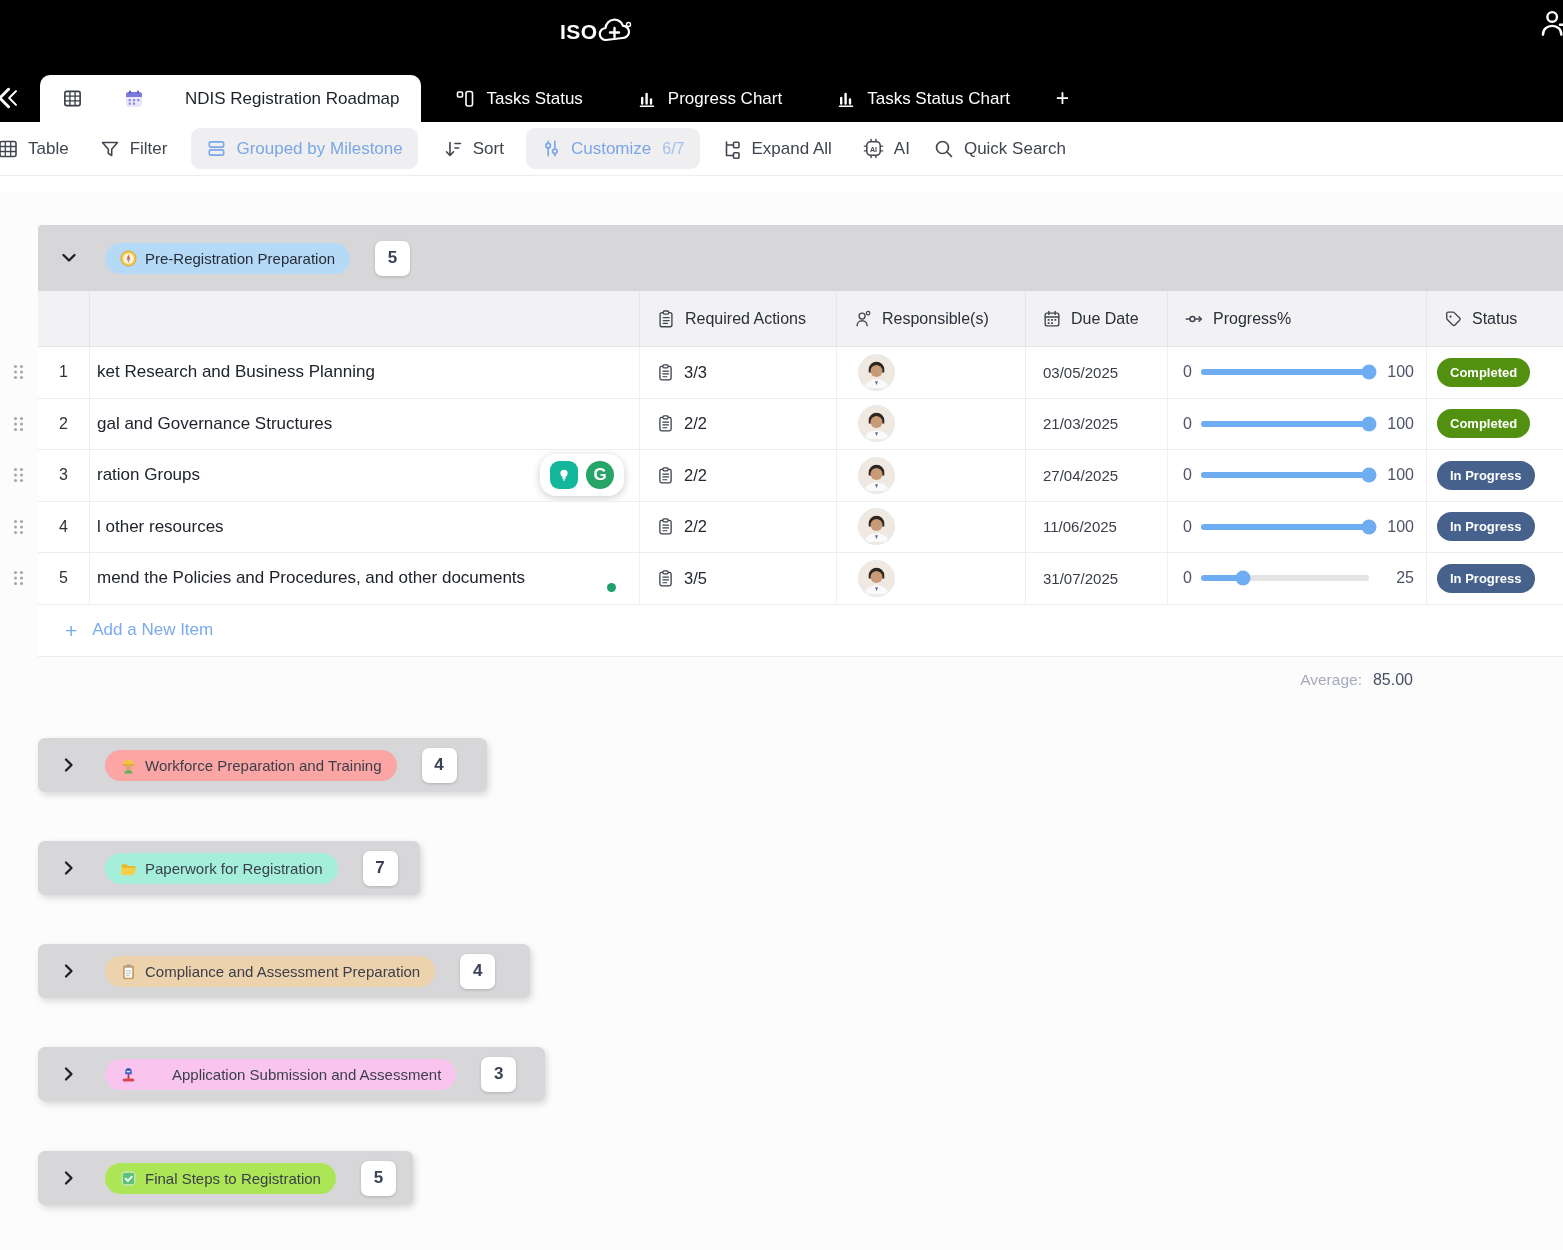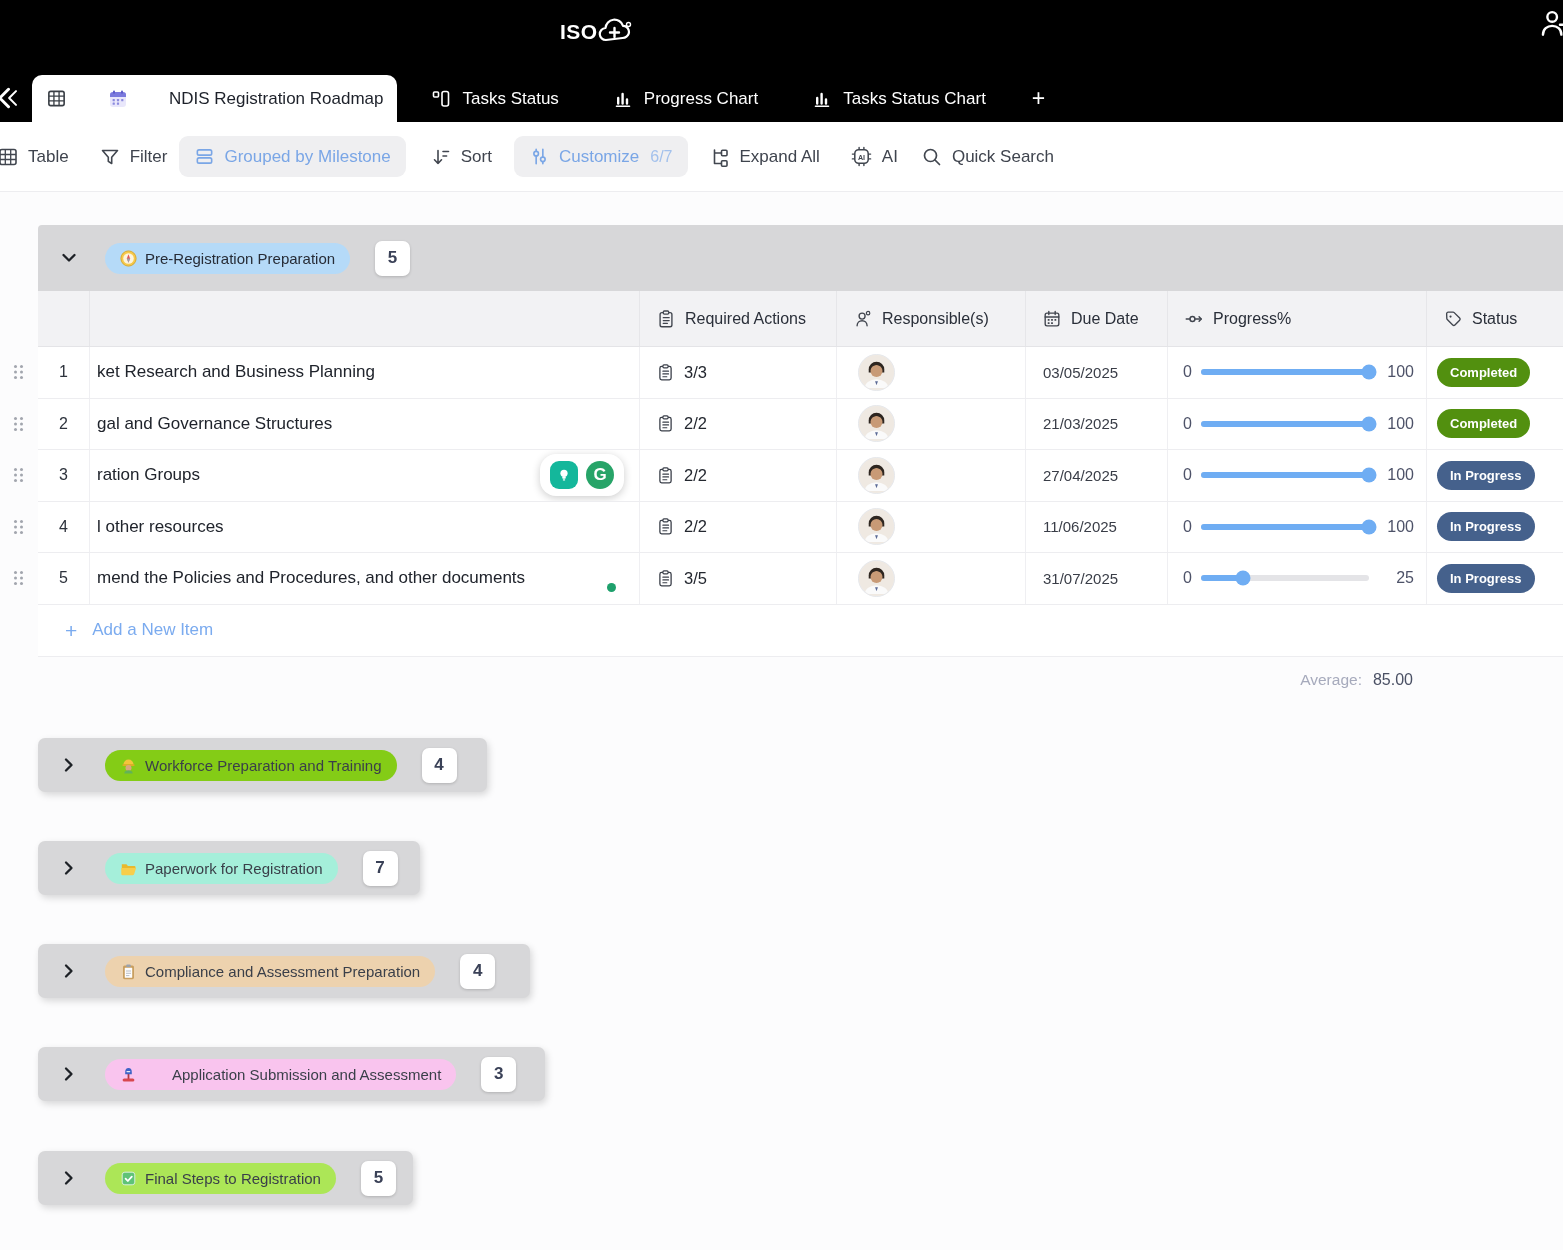--- a/index.html
+++ b/index.html
@@ -18,35 +18,35 @@
   .logo-cloud { margin-left:-3px; margin-bottom:1px; }
   .useradd { position:absolute; right:-9px; top:7px; }
 
   
   .tabstrip { position:absolute; top:75px; left:0; width:100%; height:47px; background:#000;
     display:flex; align-items:stretch; }
   .collapse-tabs { position:absolute; left:-9px; top:8px; cursor:pointer; }
   .tab { display:flex; align-items:center; gap:11px; padding:0 22px; color:#fff;
     font-size:17px; font-weight:500; white-space:nowrap; cursor:pointer; }
   .tab.active { background:#fff; color:#1d212a; border-radius:10px 10px 0 0;
-    margin-left:32px; padding:0 14px;gap:41px; }
+    margin-left:40px; padding:0 22px;gap:41px; }
   .tab-add { display:flex; align-items:center; padding:0 18px; color:#fff; font-size:23px;
     font-weight:400; cursor:pointer; }
 
   
-  .toolbar { position:absolute; top:122px; left:0; width:100%; height:70px; background:#fff;
+  .toolbar { position:absolute; top:122px; left:0; width:100%; height:54px; background:#fff;
     border-bottom:1px solid #ededf0; display:flex; align-items:center; }
   .tbtn { display:flex; align-items:center; gap:9px; font-size:17px; color:#3f444e;
     cursor:pointer; white-space:nowrap; }
   .tbtn .lbl { line-height:1; }
   .tpill { background:#efeff1; border-radius:9px; padding:10px 15px; color:#7aa6e6; }
   .tpill .lbl { color:#7aa6e6; }
   .pill-sub { color:#a3c1ec; margin-left:2px; font-size:16px; }
   .m-table { margin-left:-3px; margin-right:30px; }
-  .m-filter { margin-right:12px; }
+  .m-filter { margin-right:24px; }
   .m-grouped { margin-right:24px; }
   .m-sort { margin-right:22px; }
   .m-customize { margin-right:21px; }
   .m-expand { margin-right:30px; }
   .m-ai { margin-right:23px; }
 
   
   .content { position:absolute; top:192px; left:0; width:100%; height:1058px; background:#fcfcfd; }
 
   .group { position:absolute; top:33px; left:0; width:100%; }
@@ -576,21 +576,21 @@
     <div class="avg">
       <span class="avg-label">Average:</span>
       <span class="avg-value">85.00</span>
     </div>
   </section>
 
   <div class="cbar" style="top:546px; width:449px;">
     <svg class="chev" width="22" height="22" viewBox="0 0 22 22">
       <path d="M8 5.5 l5.5 5.5 -5.5 5.5" fill="none" stroke="#1d2126" stroke-width="2.3" stroke-linecap="round" stroke-linejoin="round"></path>
     </svg>
-    <div class="gpill" style="background-color: #84cc16; justify-content: center;">
+    <div class="gpill" style="background-color: #fca5a5; justify-content: center;">
       <svg width="17" height="17" viewBox="0 0 17 17">
         <path d="M3.5 7.5 a5 5 0 0 1 10 0 z" fill="#f3c43c"></path>
         <rect x="2.4" y="7.2" width="12.2" height="1.8" rx=".9" fill="#e0ac26"></rect>
         <circle cx="8.5" cy="11" r="3" fill="#d9a67e"></circle>
         <path d="M4.3 16.6 c0-2.2 2-3.3 4.2-3.3 s4.2 1.1 4.2 3.3 z" fill="#62b357"></path>
       </svg>
       <span>Workforce Preparation and Training</span>
     </div>
     <div class="count">4</div>
   </div>

